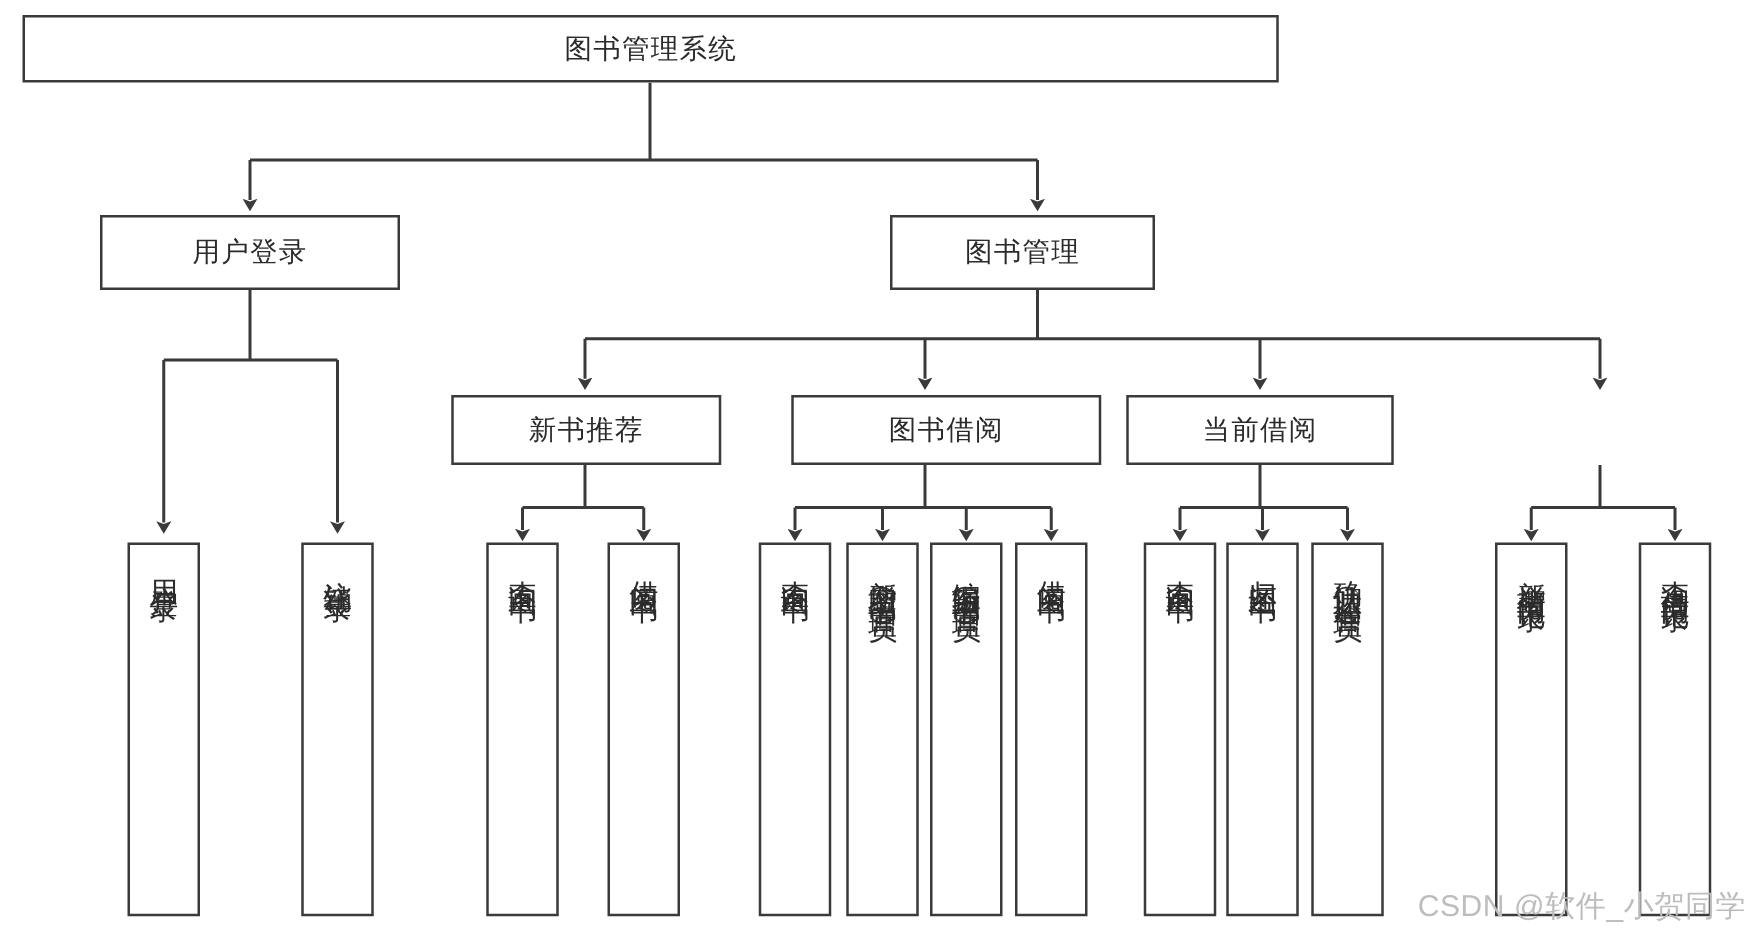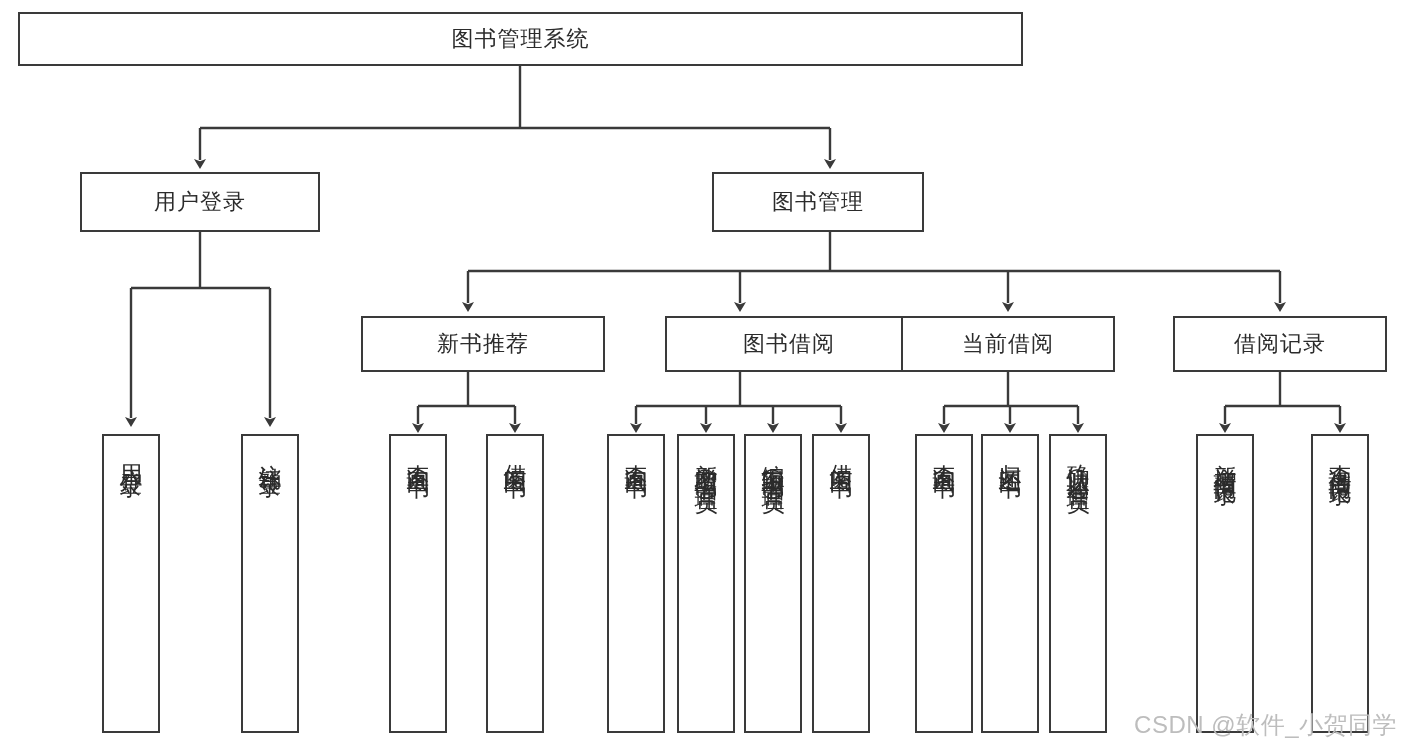--- a/index.html
+++ b/index.html
@@ -128,31 +128,28 @@
     <span class="node-label">图书管理系统</span>
   </div>
 
   <div class="node" style="left:80px; top:172px; width:240px; height:60px;">
     <span class="node-label">用户登录</span>
   </div>
   <div class="node" style="left:712px; top:172px; width:212px; height:60px;">
     <span class="node-label">图书管理</span>
   </div>
 
-  <div class="node" style="left:361px; top:316px; width:244px; height:56px;">
+  <div class="node" style="left:361px; top:316px; width:216px; height:56px;">
     <span class="node-label">新书推荐</span>
   </div>
-  <div class="node" style="left:633px; top:316px; width:248px; height:56px;margin-left:32px;">
+  <div class="node" style="left:633px; top:316px; width:248px; height:56px;">
     <span class="node-label">图书借阅</span>
   </div>
   <div class="node" style="left:901px; top:316px; width:214px; height:56px;">
     <span class="node-label">当前借阅</span>
-  </div>
-  <div class="node" style="left:1173px; top:316px; width:214px; height:56px;">
-    <span class="node-label">借阅记录</span>
   </div>
 
   <div class="node vertical" style="left:102px; top:434px; width:58px; height:299px;">
     <span class="node-label">用户登录</span>
   </div>
   <div class="node vertical" style="left:241px; top:434px; width:58px; height:299px;">
     <span class="node-label">注销登录</span>
   </div>
 
   <div class="node vertical" style="left:389px; top:434px; width:58px; height:299px;">

